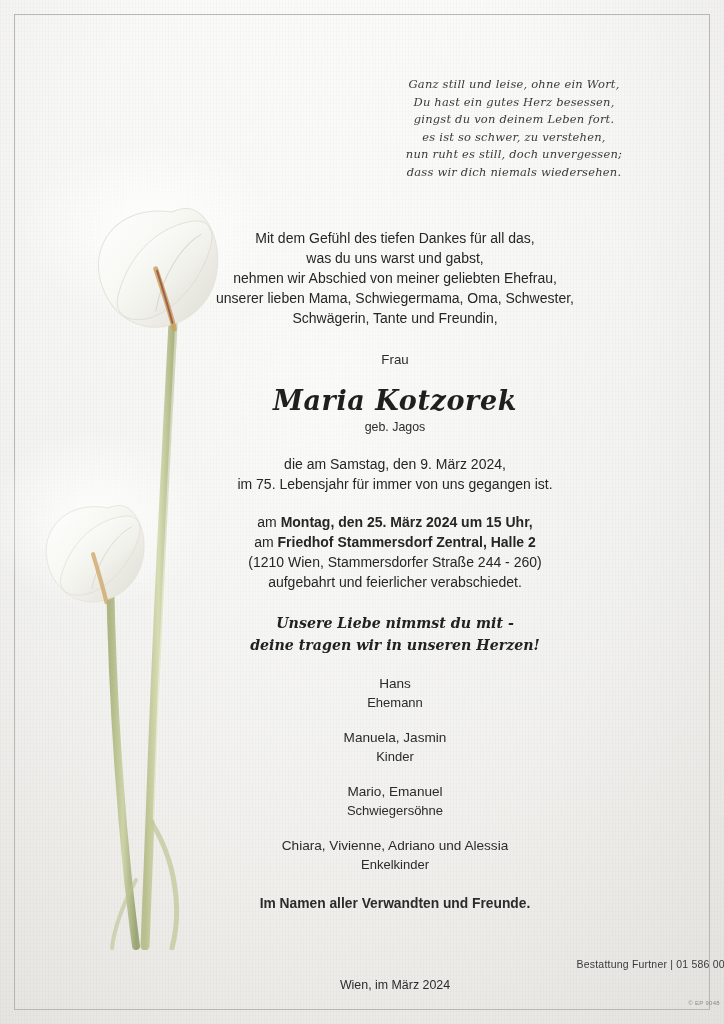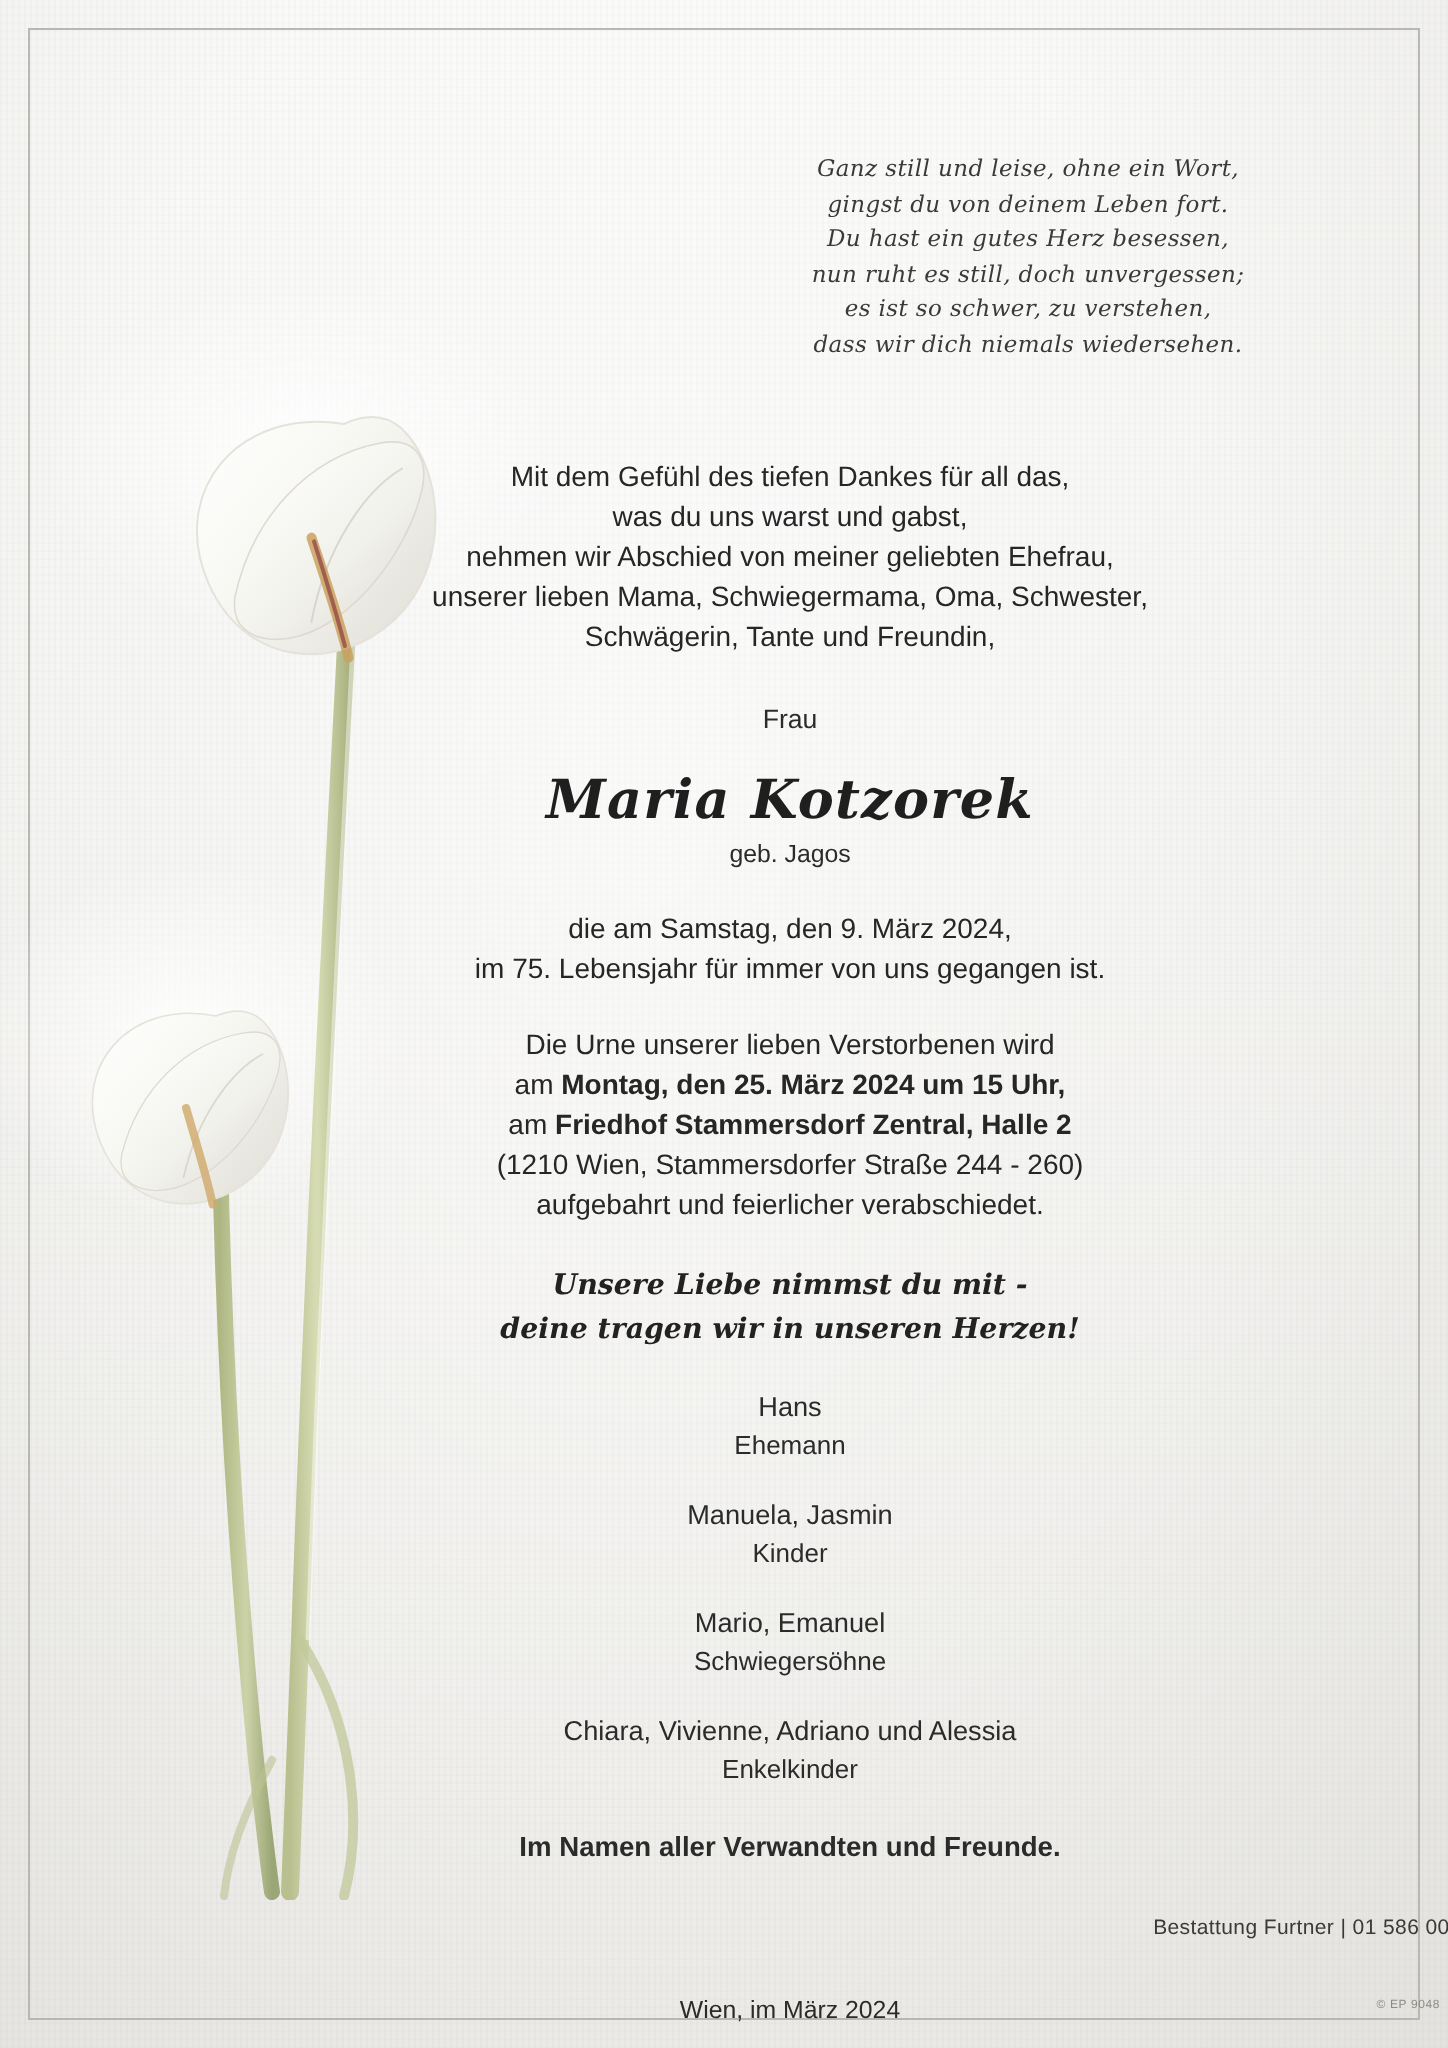--- a/index.html
+++ b/index.html
@@ -218,24 +218,24 @@
     </g>
 
     <path d="M150 700 C 176 740, 182 790, 172 828" stroke="#c2c899" stroke-width="5" fill="none" opacity="0.75" stroke-linecap="round"></path>
     <path d="M136 760 C 120 790, 114 810, 112 828" stroke="#bcc393" stroke-width="4" fill="none" opacity="0.6" stroke-linecap="round"></path>
   </svg>
 
   <div class="content">
 
     <div class="poem">
       <div>Ganz still und leise, ohne ein Wort,</div>
+      <div>Du hast ein gutes Herz besessen,</div>
       <div>gingst du von deinem Leben fort.</div>
-      <div>Du hast ein gutes Herz besessen,</div>
+      <div>es ist so schwer, zu verstehen,</div>
       <div>nun ruht es still, doch unvergessen;</div>
-      <div>es ist so schwer, zu verstehen,</div>
       <div>dass wir dich niemals wiedersehen.</div>
     </div>
 
     <div class="main-block">
 
       <div class="para">
         <div>Mit dem Gefühl des tiefen Dankes für all das,</div>
         <div>was du uns warst und gabst,</div>
         <div>nehmen wir Abschied von meiner geliebten Ehefrau,</div>
         <div>unserer lieben Mama, Schwiegermama, Oma, Schwester,</div>
@@ -254,21 +254,20 @@
       <div class="gap-18"></div>
 
       <div class="para">
         <div>die am Samstag, den 9. März 2024,</div>
         <div>im 75. Lebensjahr für immer von uns gegangen ist.</div>
       </div>
 
       <div class="gap-18"></div>
 
       <div class="para">
-        <div>Die Urne unserer lieben Verstorbenen wird</div>
         <div>
           <span>am </span><span class="bold">Montag, den 25. März 2024 um 15 Uhr,</span>
         </div>
         <div>
           <span>am </span><span class="bold">Friedhof Stammersdorf Zentral, Halle 2</span>
         </div>
         <div>(1210 Wien, Stammersdorfer Straße 244 - 260)</div>
         <div>aufgebahrt und feierlicher verabschiedet.</div>
       </div>
 

